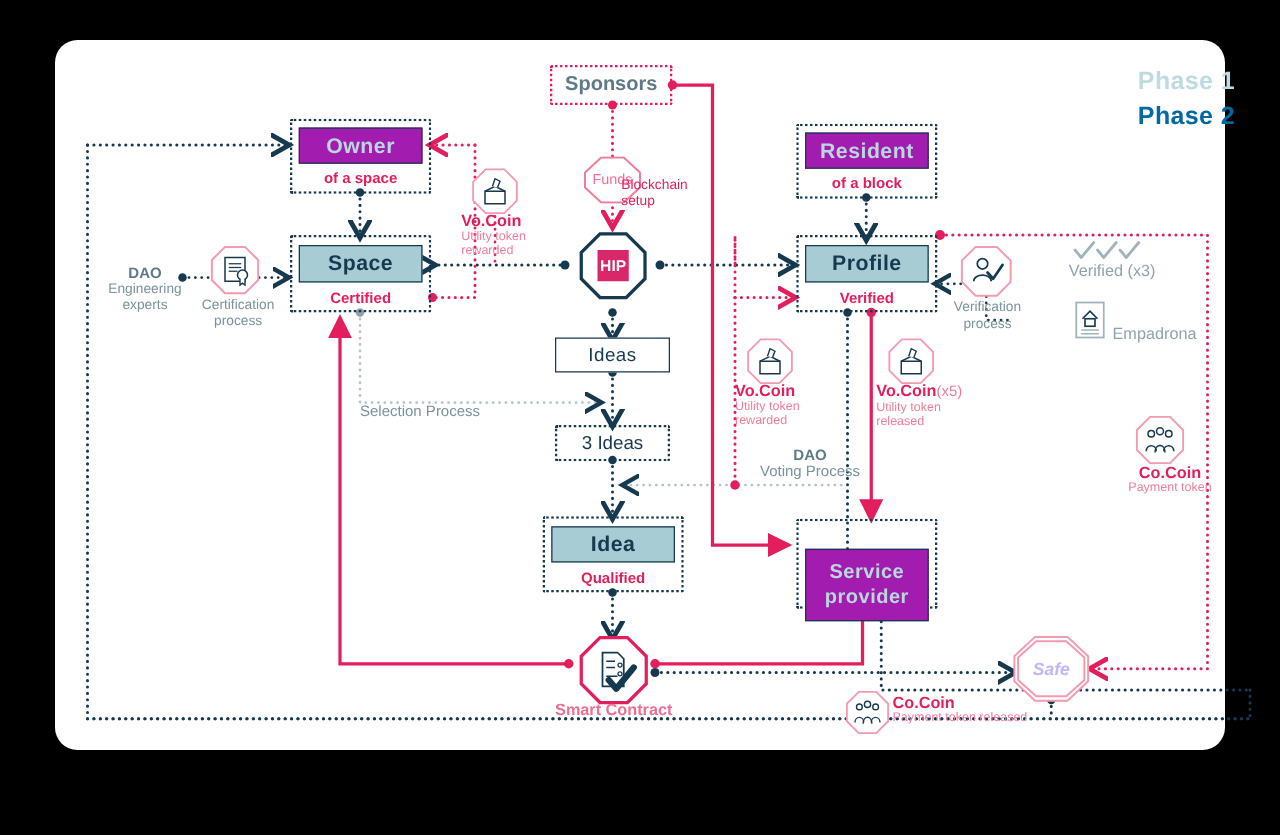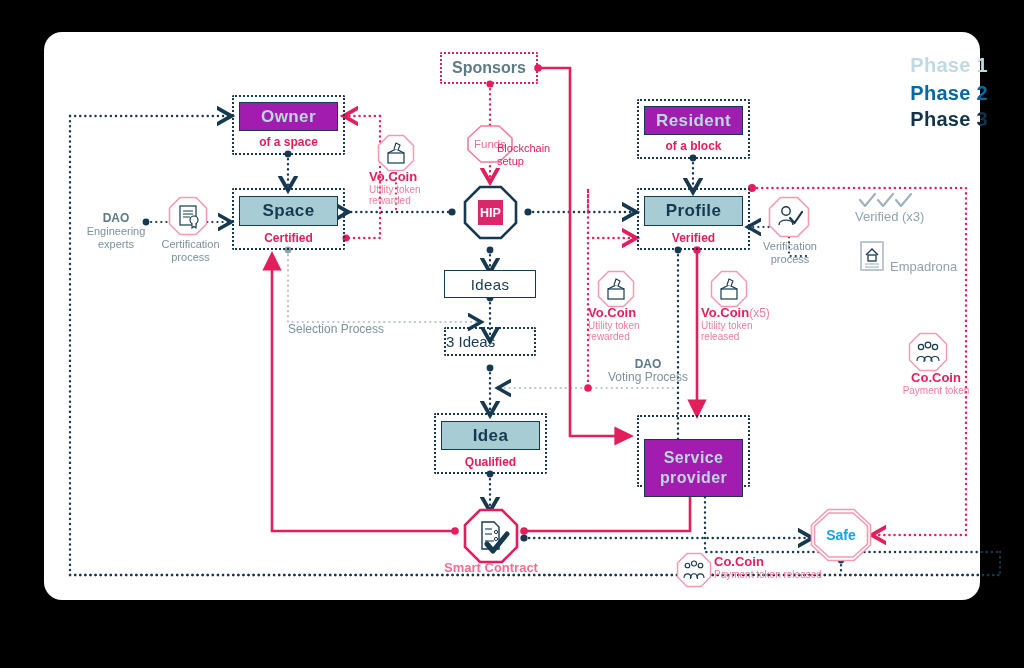--- a/index.html
+++ b/index.html
@@ -164,21 +164,20 @@
       <path d="M396,168 L396,212" stroke="#e31e5c" stroke-width="2.2" stroke-dasharray="0.1 5"></path>
 
       <path d="M70,575 L1000,575" stroke="#16394f" stroke-width="2.4" stroke-dasharray="0.1 5"></path>
 
     </g>
   </svg>
   </div>
 
   <div class="phase p1">Phase 1</div>
   <div class="phase p2">Phase 2</div>
-  <div class="phase p3">Phase 3</div>
 
   <div class="node dashbox pink" style="left:440px;top:52px;width:98px;height:32px;display:flex;align-items:center;justify-content:center;">
     <span class="ttl" style="color:#5d7a86;font-weight:bold;font-size:16px;">Sponsors</span>
   </div>
 
   <div class="octa" style="left:467px;top:125px;width:46px;height:38px;">
     <svg width="46" height="38" viewBox="0 0 46 38">
       <polygon points="14,1 32,1 45,13 45,25 32,37 14,37 1,25 1,13" fill="#fff" stroke="#ef7e9c" stroke-width="1.6"></polygon>
     </svg>
     <div style="position:absolute;left:0;top:0;width:46px;height:38px;display:flex;align-items:center;justify-content:center;font-size:11.5px;color:#ef6f92;">Funds</div>
@@ -283,21 +282,21 @@
       <line x1="7" y1="24" x2="21" y2="24" stroke="#9fb3ba" stroke-width="1.1"></line>
       <line x1="7" y1="27" x2="21" y2="27" stroke="#9fb3ba" stroke-width="1.1"></line>
     </svg>
   </div>
   <div class="greylabel" style="left:890px;top:247px;width:90px;font-size:13px;text-align:left;color:#8fa3ac;margin-top:13px;">Empadrona</div>
 
   <div class="node barbox bar-white" style="left:444px;top:270px;width:92px;height:28px;font-size:15px;">
     <span>Ideas</span>
   </div>
 
-  <div class="node dashbox" style="left:444px;top:327px;width:92px;height:29px;display:flex;align-items:center;">
+  <div class="node dashbox" style="left:444px;top:340px;width:92px;height:29px;display:flex;align-items:center;justify-content:center;">
     <span style="color:#16394f;font-size:15px;">3 Ideas</span>
   </div>
 
   <div class="node dashbox" style="left:434px;top:413px;width:113px;height:61px;">
     <div class="barbox bar-light ttl" style="margin:6px 5px 0 5px;height:29px;">Idea</div>
     <div class="sub" style="margin-top:5px;">Qualified</div>
   </div>
 
   <div class="greylabel" style="left:288px;top:323px;width:140px;text-align:left;font-size:12px;">Selection Process</div>
 
@@ -369,21 +368,21 @@
       <path d="M24,36 L30,43 L44,26" fill="none" stroke="#16394f" stroke-width="5" stroke-linecap="round" stroke-linejoin="round"></path>
     </svg>
   </div>
   <div class="pinklabel" style="left:425px;top:562px;width:132px;text-align:center;font-weight:bold;font-size:13px;color:#ef6f92;">Smart Contract</div>
 
   <div class="octa" style="left:810px;top:508px;width:62px;height:54px;">
     <svg width="62" height="54" viewBox="0 0 62 54">
       <polygon points="18,1.5 44,1.5 60.5,17 60.5,37 44,52.5 18,52.5 1.5,37 1.5,17" fill="#fff" stroke="#f49ab1" stroke-width="1.6"></polygon>
       <polygon points="19,5 43,5 57.5,18 57.5,36 43,49 19,49 4.5,36 4.5,18" fill="#fff" stroke="#f49ab1" stroke-width="1.6"></polygon>
     </svg>
-    <div style="position:absolute;left:0;top:0;width:62px;height:54px;display:flex;align-items:center;justify-content:center;color:#0ea5e9;font-weight:bold;font-size:14px;">Safe</div>
+    <div style="position:absolute;left:0;top:0;width:62px;height:54px;display:flex;align-items:center;justify-content:center;color:#c4b5fd;font-weight:bold;font-size:14px;font-style:italic;">Safe</div>
   </div>
 
   <div class="octa" style="left:676px;top:552px;width:36px;height:36px;">
     <svg width="36" height="36" viewBox="0 0 36 36">
       <polygon points="11,1.5 25,1.5 34.5,11 34.5,25 25,34.5 11,34.5 1.5,25 1.5,11" fill="#fff" stroke="#f49ab1" stroke-width="1.5"></polygon>
       <circle cx="11.5" cy="13.5" r="2.3" fill="none" stroke="#16394f" stroke-width="1.1"></circle>
       <circle cx="18" cy="11.5" r="2.5" fill="none" stroke="#16394f" stroke-width="1.1"></circle>
       <circle cx="24.5" cy="13.5" r="2.3" fill="none" stroke="#16394f" stroke-width="1.1"></circle>
       <path d="M8,26 C8,20.5 15,20.5 15,26" fill="none" stroke="#16394f" stroke-width="1.1"></path>
       <path d="M14.5,27 C14.5,20 21.5,20 21.5,27" fill="none" stroke="#16394f" stroke-width="1.1"></path>

